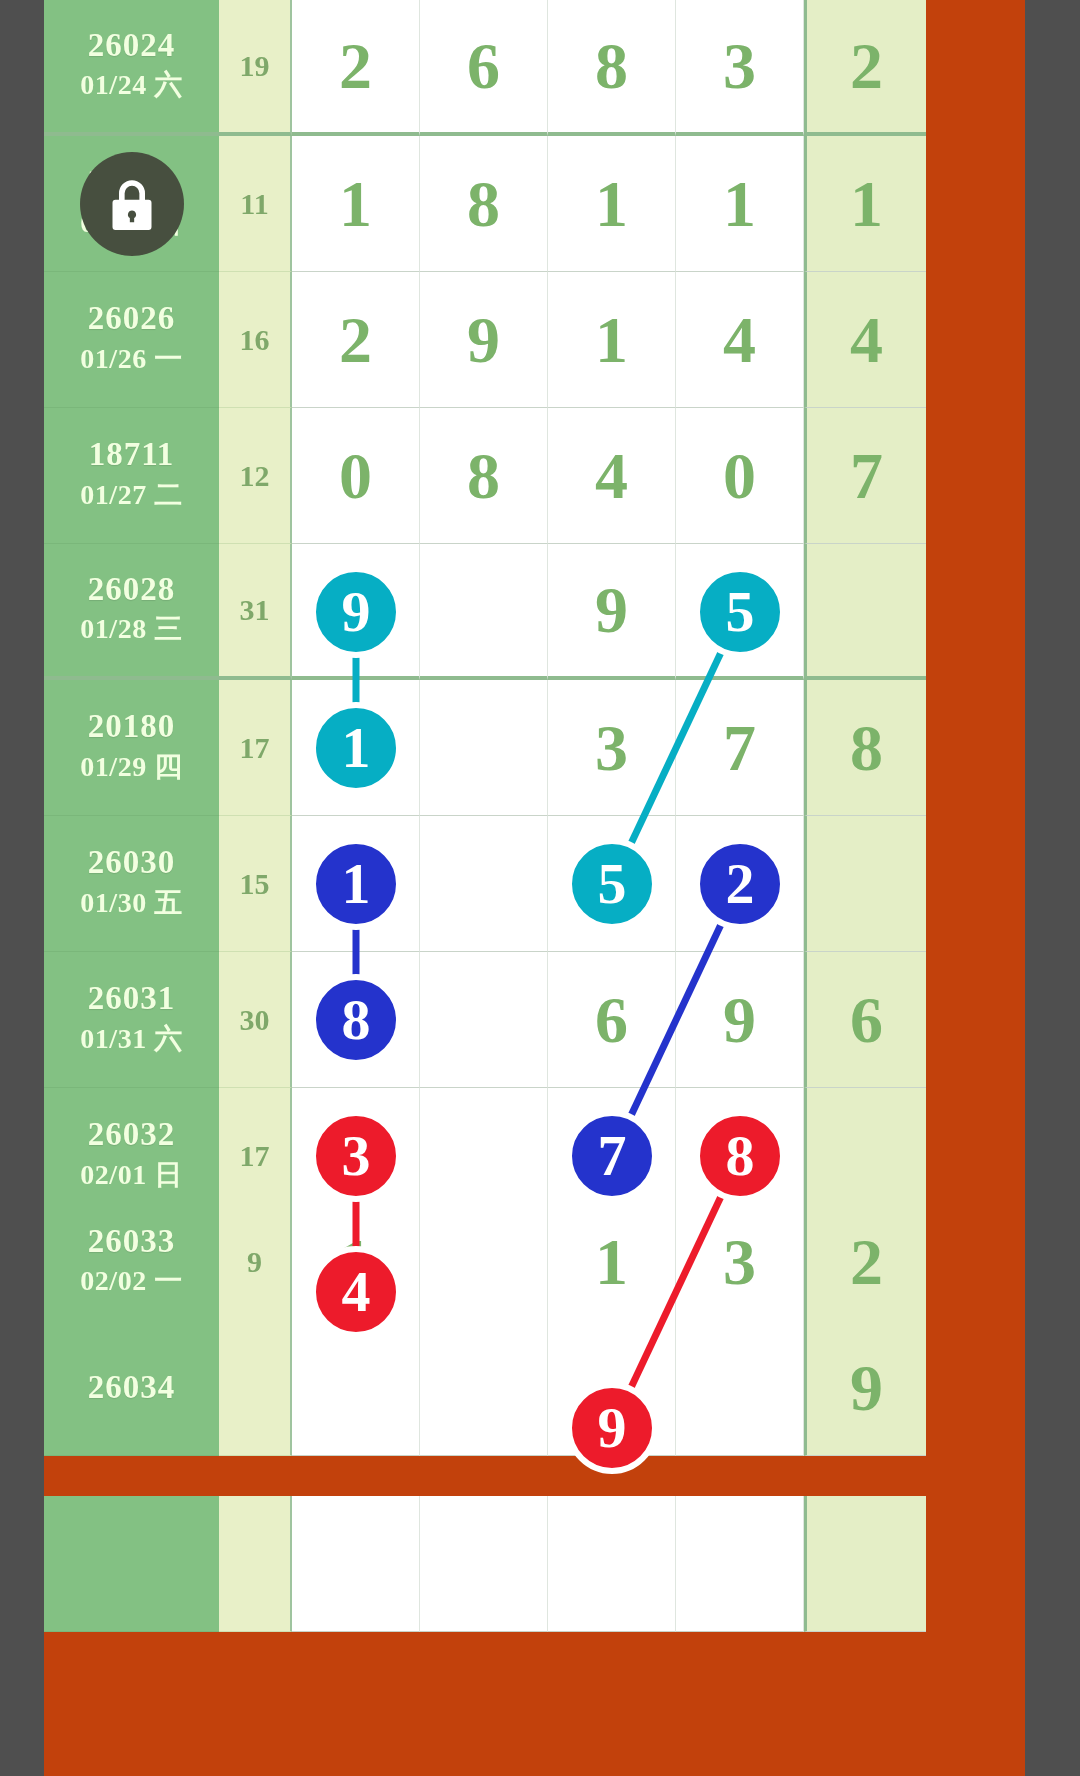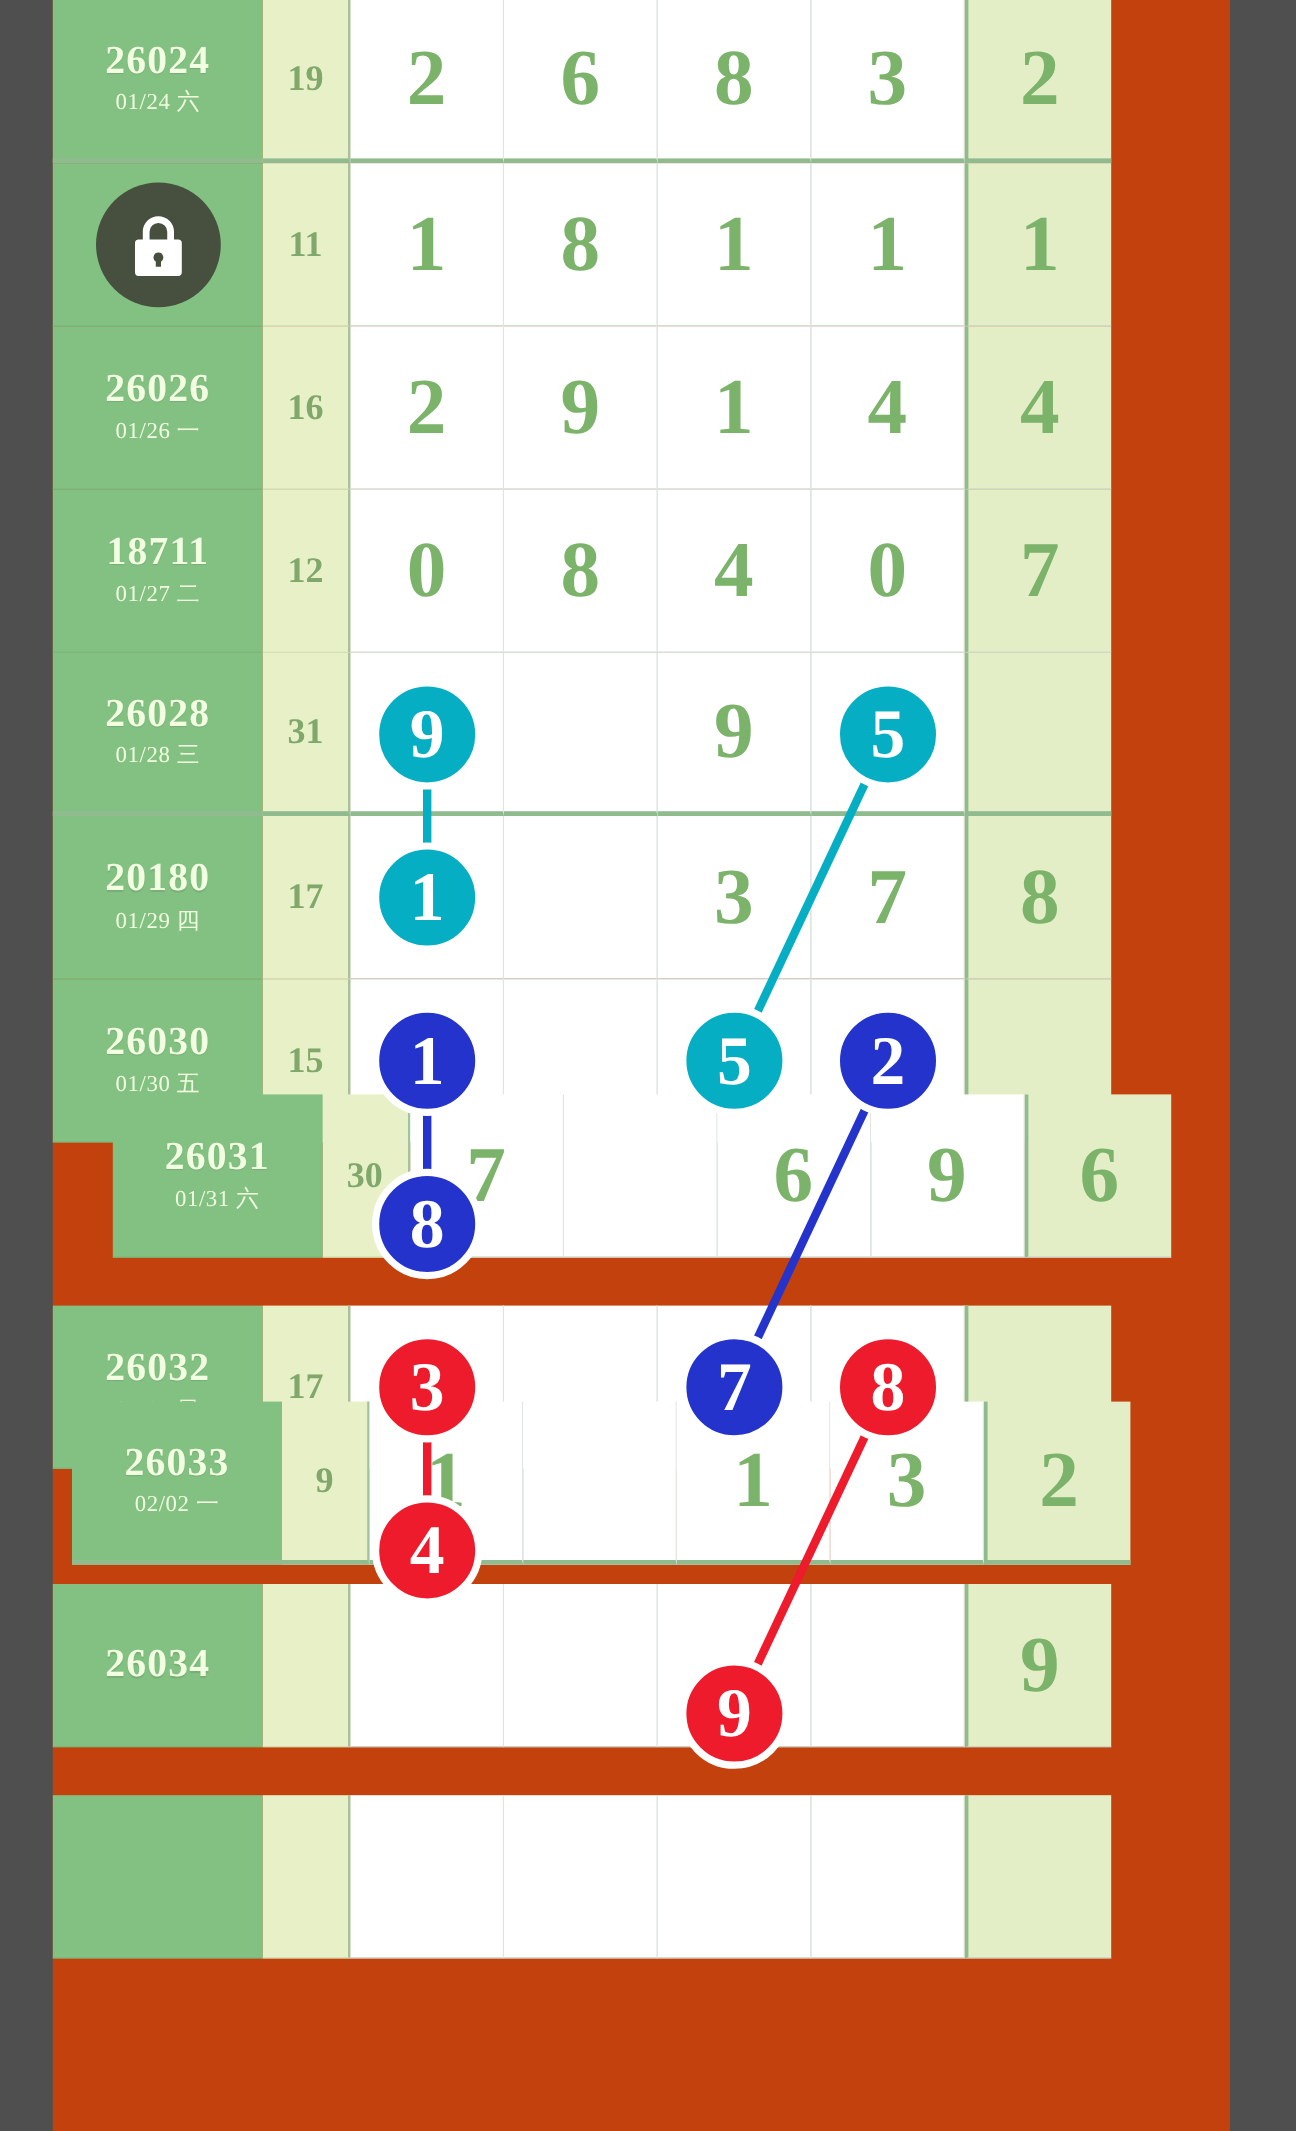--- a/index.html
+++ b/index.html
@@ -31,21 +31,21 @@
 
   
   .c-label {
     background:#83c183;
     display:flex; flex-direction:column;
     align-items:center; justify-content:center;
     color:#f2ffe0;
     border-bottom:1px solid #7ab77a;
   }
   .issue { font-size:33px; font-weight:700; letter-spacing:1px; line-height:1.05; text-shadow:0 1px 1px rgba(0,0,0,.10); }
-  .dateline { font-size:19px; font-weight:400; margin-top:4px; letter-spacing:.5px; }
+  .dateline { font-size:28px; font-weight:700; margin-top:4px; letter-spacing:.5px; }
 
   
   .c-sum {
     background:#e8f0c8;
     display:flex; align-items:center; justify-content:center;
     color:#7fa86a; font-size:30px; font-weight:700;
     border-right:2px solid #9fc49f;
     border-bottom:1px solid #cfe0b2;
   }
 
@@ -188,21 +188,21 @@
           <div class="issue">26030</div>
           <div class="dateline">01/30 五</div>
         </div>
         <div class="cell c-sum" style="height: 136px;">15</div>
         <div class="cell c-d" style="height: 136px;">8</div>
         <div class="cell c-d" style="height: 136px;"></div>
         <div class="cell c-d" style="height: 136px;">1</div>
         <div class="cell c-d" style="height: 136px;"></div>
         <div class="cell c-d5" style="height: 136px;"></div>
       </div>
-      <div class="row" style="top: 912px; height: 136px; justify-content: center;">
+      <div class="row" style="top: 952px; height: 136px;">
         <div class="cell c-label" style="height: 136px;">
           <div class="issue">26031</div>
           <div class="dateline">01/31 六</div>
         </div>
         <div class="cell c-sum" style="height: 136px;">30</div>
         <div class="cell c-d" style="height: 136px;">7</div>
         <div class="cell c-d" style="height: 136px;"></div>
         <div class="cell c-d" style="height: 136px;">6</div>
         <div class="cell c-d" style="height: 136px;">9</div>
         <div class="cell c-d5" style="height: 136px;">6</div>
@@ -212,21 +212,21 @@
           <div class="issue">26032</div>
           <div class="dateline">02/01 日</div>
         </div>
         <div class="cell c-sum" style="height: 136px;">17</div>
         <div class="cell c-d" style="height: 136px;">7</div>
         <div class="cell c-d" style="height: 136px;"></div>
         <div class="cell c-d" style="height: 136px;">0</div>
         <div class="cell c-d" style="height: 136px;"></div>
         <div class="cell c-d5" style="height: 136px;"></div>
       </div>
-      <div class="row thick" style="top: 1168px; height: 136px; margin-left: 16px;">
+      <div class="row thick" style="top: 1196px; height: 136px;">
         <div class="cell c-label" style="height: 136px;">
           <div class="issue">26033</div>
           <div class="dateline">02/02 一</div>
         </div>
         <div class="cell c-sum" style="height: 136px;">9</div>
         <div class="cell c-d" style="height: 136px;">1</div>
         <div class="cell c-d" style="height: 136px;"></div>
         <div class="cell c-d" style="height: 136px;">1</div>
         <div class="cell c-d" style="height: 136px;">3</div>
         <div class="cell c-d5" style="height: 136px;">2</div>

